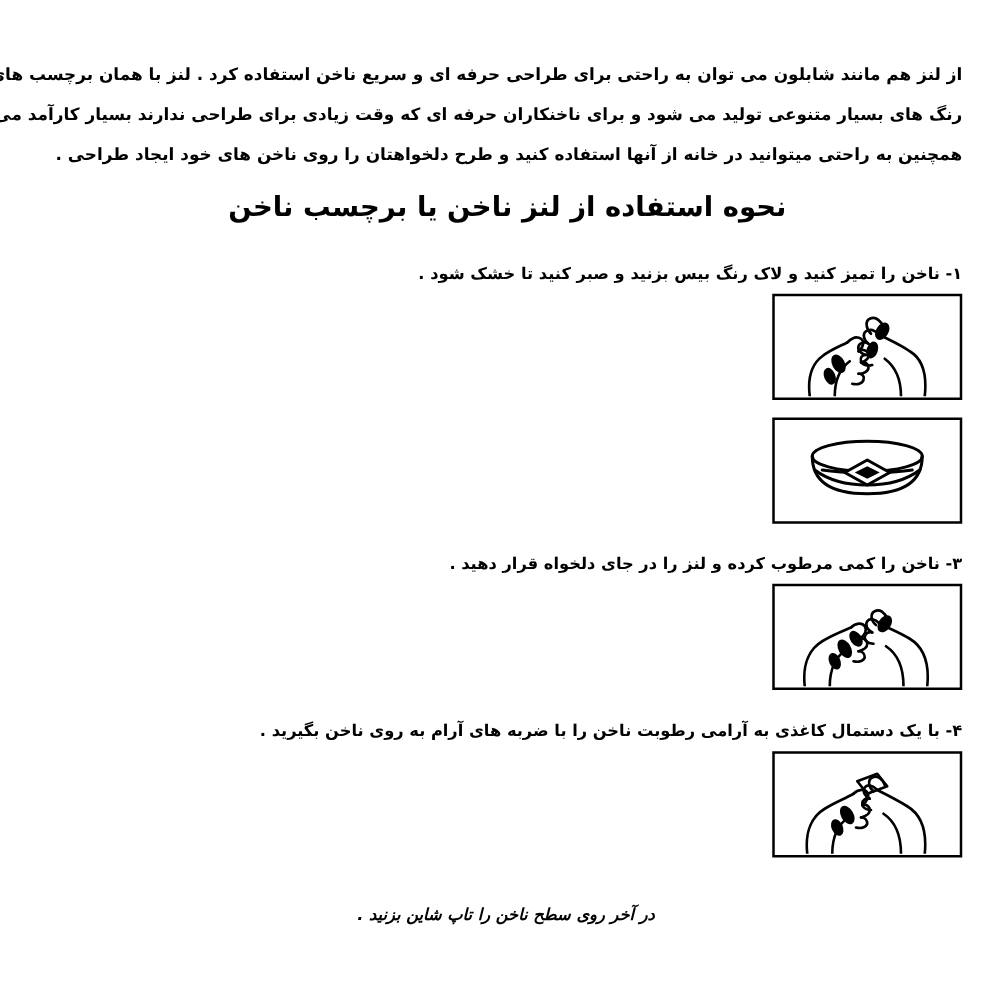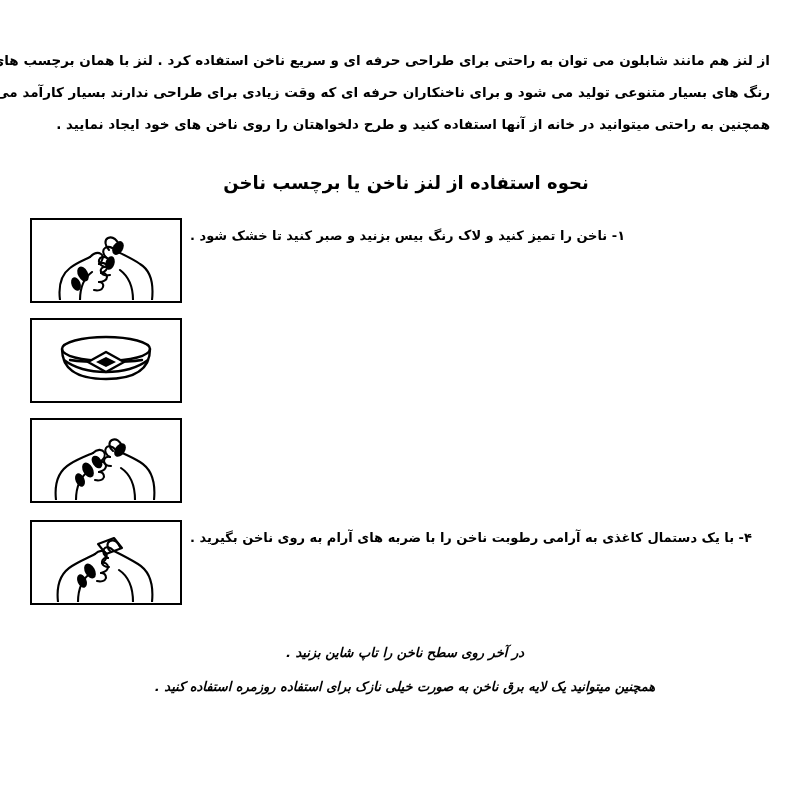--- a/index.html
+++ b/index.html
@@ -35,39 +35,39 @@
   .intro .ln {
     display: block;
     white-space: nowrap;
   }
   .intro .ln.l1 { text-align: right; }
   .intro .ln.l2 { text-align: right; }
   .intro .ln.l3 { text-align: right; }
 
   
   .heading {
-    margin: 26px 0 18px 0;
+    margin: 10px 0 18px 0;
     text-align: center;
-    font-size: 18px;
+    font-size: 22px;
     font-weight: bold;
     line-height: 34px;
     padding-left: 12px;
   }
 
   
   .steps {
     margin: 0;
     padding: 0;
   }
   .step {
     position: relative;
     display: flex;
-    flex-direction: row;
+    flex-direction: column;
     align-items: flex-start;
-    justify-content: flex-end;
+    justify-content: space-between;
     min-height: 86px;
     margin-bottom: 2px;
   }
   .step-text {
     flex: 1 1 auto;
     font-size: 13px;
     font-weight: bold;
     line-height: 31px;
     text-align: left;
     padding-top: 2px;
@@ -119,21 +119,21 @@
   }
 </style>
 </head>
 <body>
 
 <div class="page">
 
   <div class="intro">
     <span class="ln l1">از لنز هم مانند شابلون می توان به راحتی برای طراحی حرفه ای و سریع ناخن استفاده کرد . لنز با همان برچسب های ناخن در طرح ها و</span>
     <span class="ln l2">رنگ های بسیار متنوعی تولید می شود و برای ناخنکاران حرفه ای که وقت زیادی برای طراحی ندارند بسیار کارآمد می باشد.</span>
-    <span class="ln l3">همچنین به راحتی میتوانید در خانه از آنها استفاده کنید و طرح دلخواهتان را روی ناخن های خود ایجاد نمایید .</span>
+    <span class="ln l3">همچنین به راحتی میتوانید در خانه از آنها استفاده کنید و طرح دلخواهتان را روی ناخن های خود ایجاد طراحی .</span>
   </div>
 
   <div class="heading">نحوه استفاده از لنز ناخن یا برچسب ناخن</div>
 
   <div class="steps">
 
     <div class="step s1">
       <div class="step-text">
         <span class="tl">۱- ناخن را تمیز کنید و لاک رنگ بیس بزنید و صبر کنید تا خشک شود .</span>
       </div>
@@ -172,20 +172,23 @@
             <path d="M28 38 C40 47 54 50 70 50 C86 50 100 47 112 38"></path>
             <path d="M34 38 C46 40 58 40 70 40 C82 40 94 40 106 38"></path>
             <path d="M52 40 L70 30 L88 40 L70 50 Z" fill="#fff"></path>
             <path d="M60 40 L70 35 L80 40 L70 45 Z" fill="#000" stroke="none"></path>
           </g>
         </svg>
       </div>
     </div>
 
     <div class="step s3">
+      <div class="step-text">
+        <span class="tl">۳- ناخن را کمی مرطوب کرده و لنز را در جای دلخواه قرار دهید .</span>
+      </div>
       <div class="figure">
         <svg width="140" height="78" viewBox="0 0 140 78">
           <g fill="none" stroke="#000" stroke-width="2.1" stroke-linecap="round" stroke-linejoin="round">
 
             <path d="M20 78 C18 60 24 48 34 42 C42 37 50 34 57 31"></path>
             <path d="M40 78 C40 64 45 54 54 48"></path>
             <path d="M57 31 C61 27 66 27 68 30 C70 33 68 37 64 40"></path>
             <path d="M64 40 C67 39 70 41 70 44 C70 47 67 49 63 50"></path>
             <path d="M63 50 C66 50 68 52 68 55 C67 58 63 59 59 58"></path>
             <ellipse cx="52" cy="48" rx="5" ry="8" transform="rotate(-30 52 48)" fill="#000" stroke="none"></ellipse>
@@ -227,16 +230,15 @@
             <path d="M62 20 L78 14 L86 24 L70 30 Z"></path>
           </g>
         </svg>
       </div>
     </div>
 
   </div>
 
   <div class="notes">
     <span class="note">در آخر روی سطح ناخن را تاپ شاین بزنید .</span>
-    <span class="note">همچنین میتوانید یک لایه برق ناخن به صورت خیلی نازک برای استفاده روزمره استفاده کنید .</span>
   </div>
 
 </div>
 
 </body></html>

